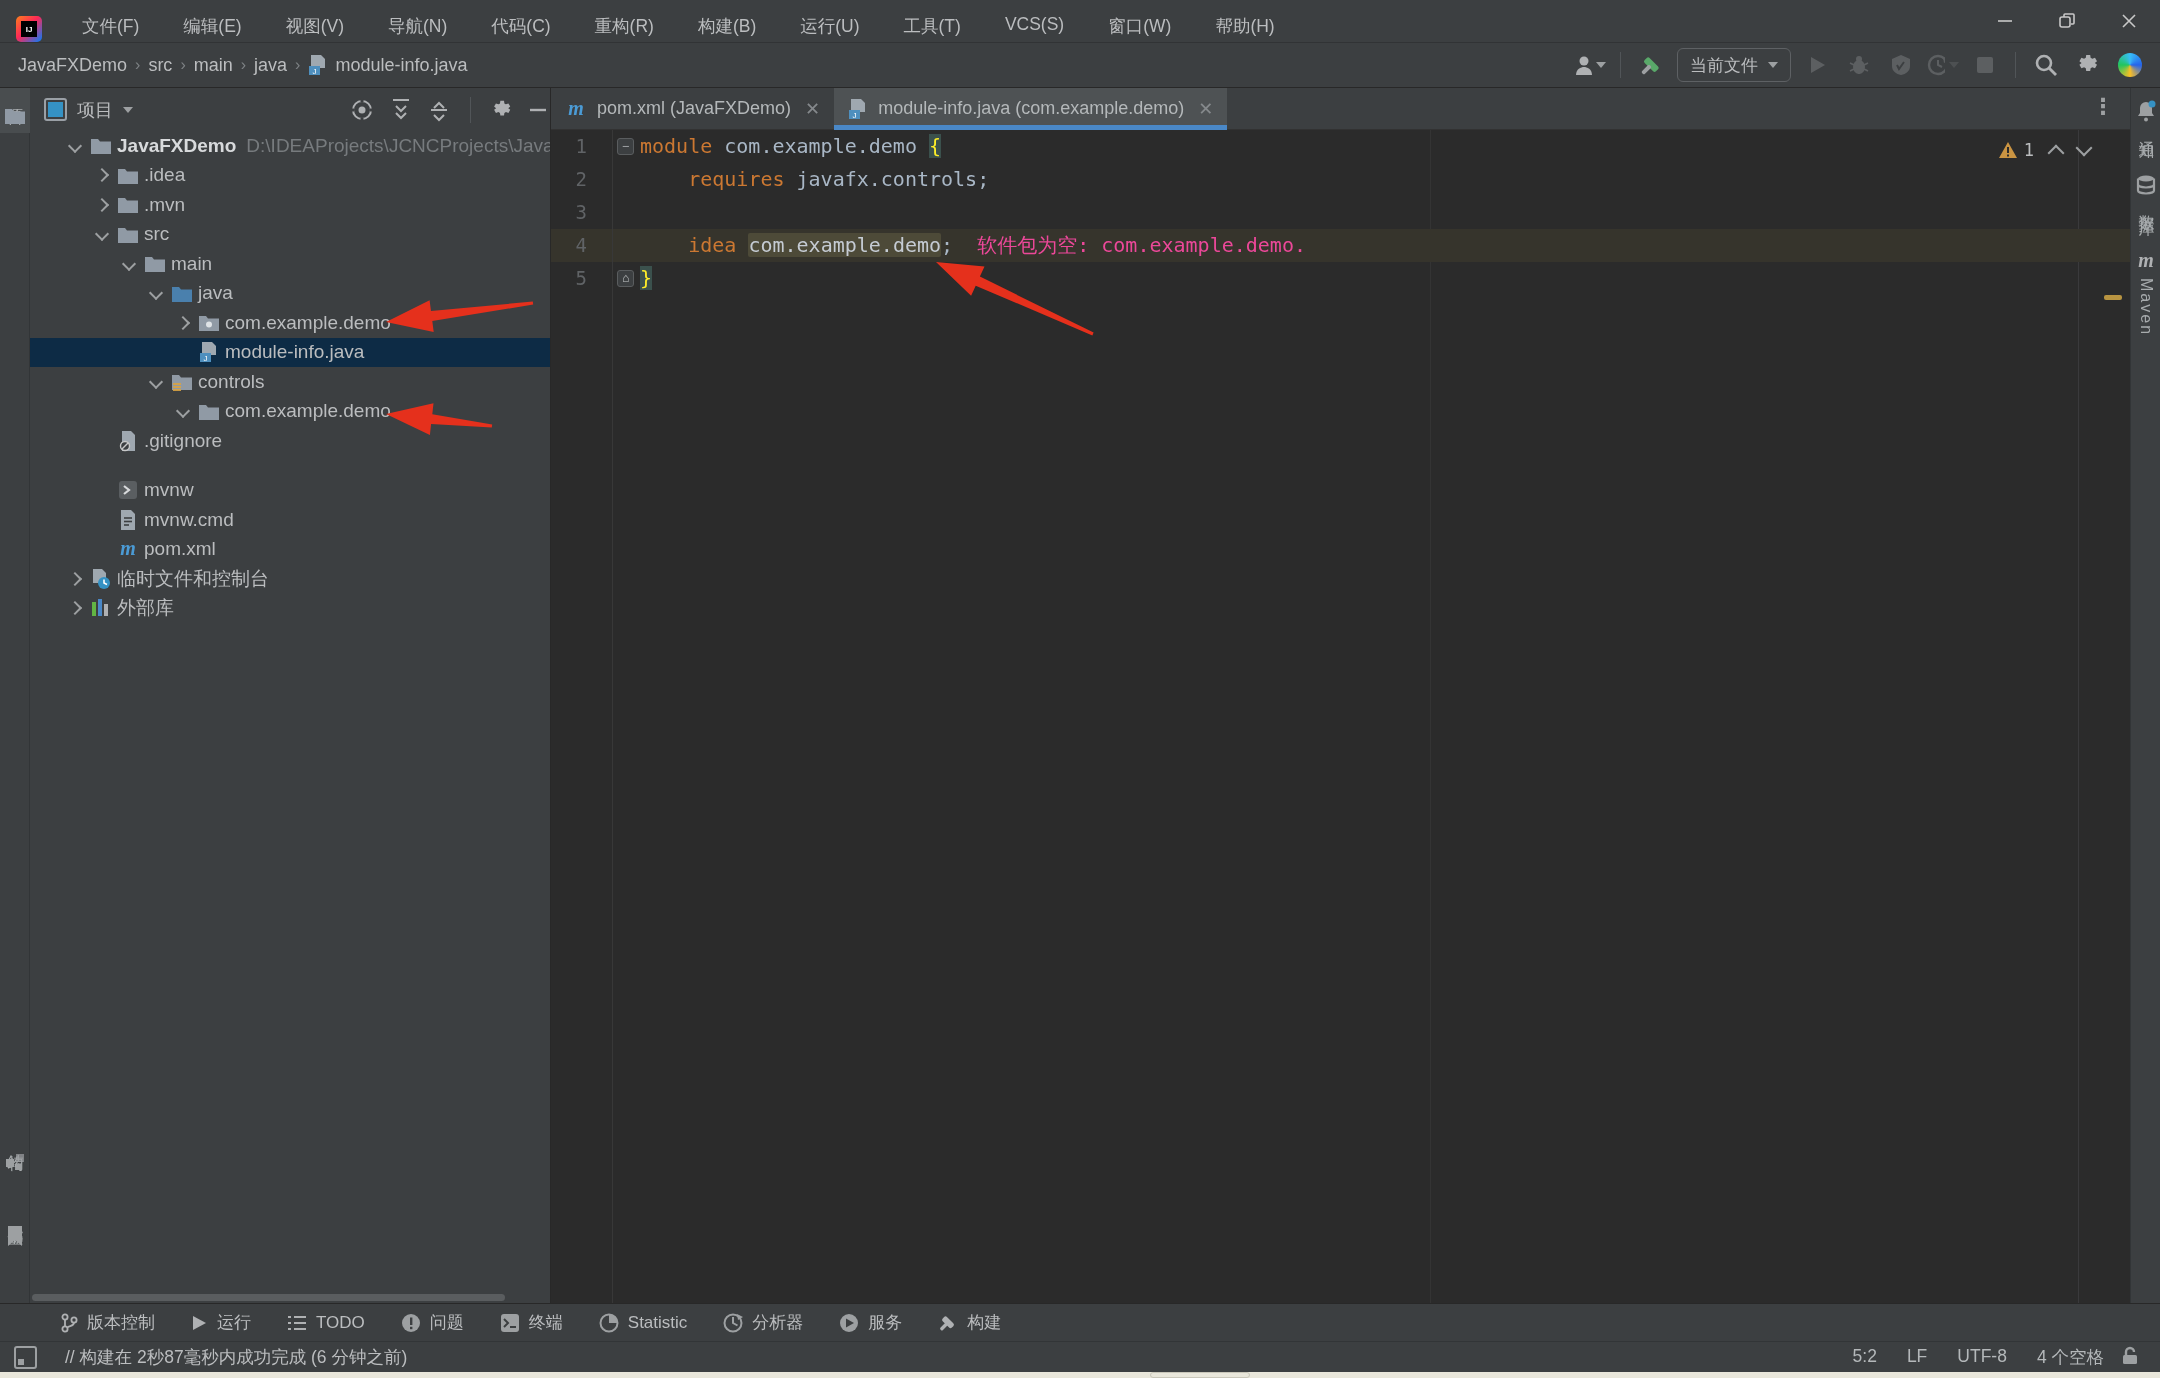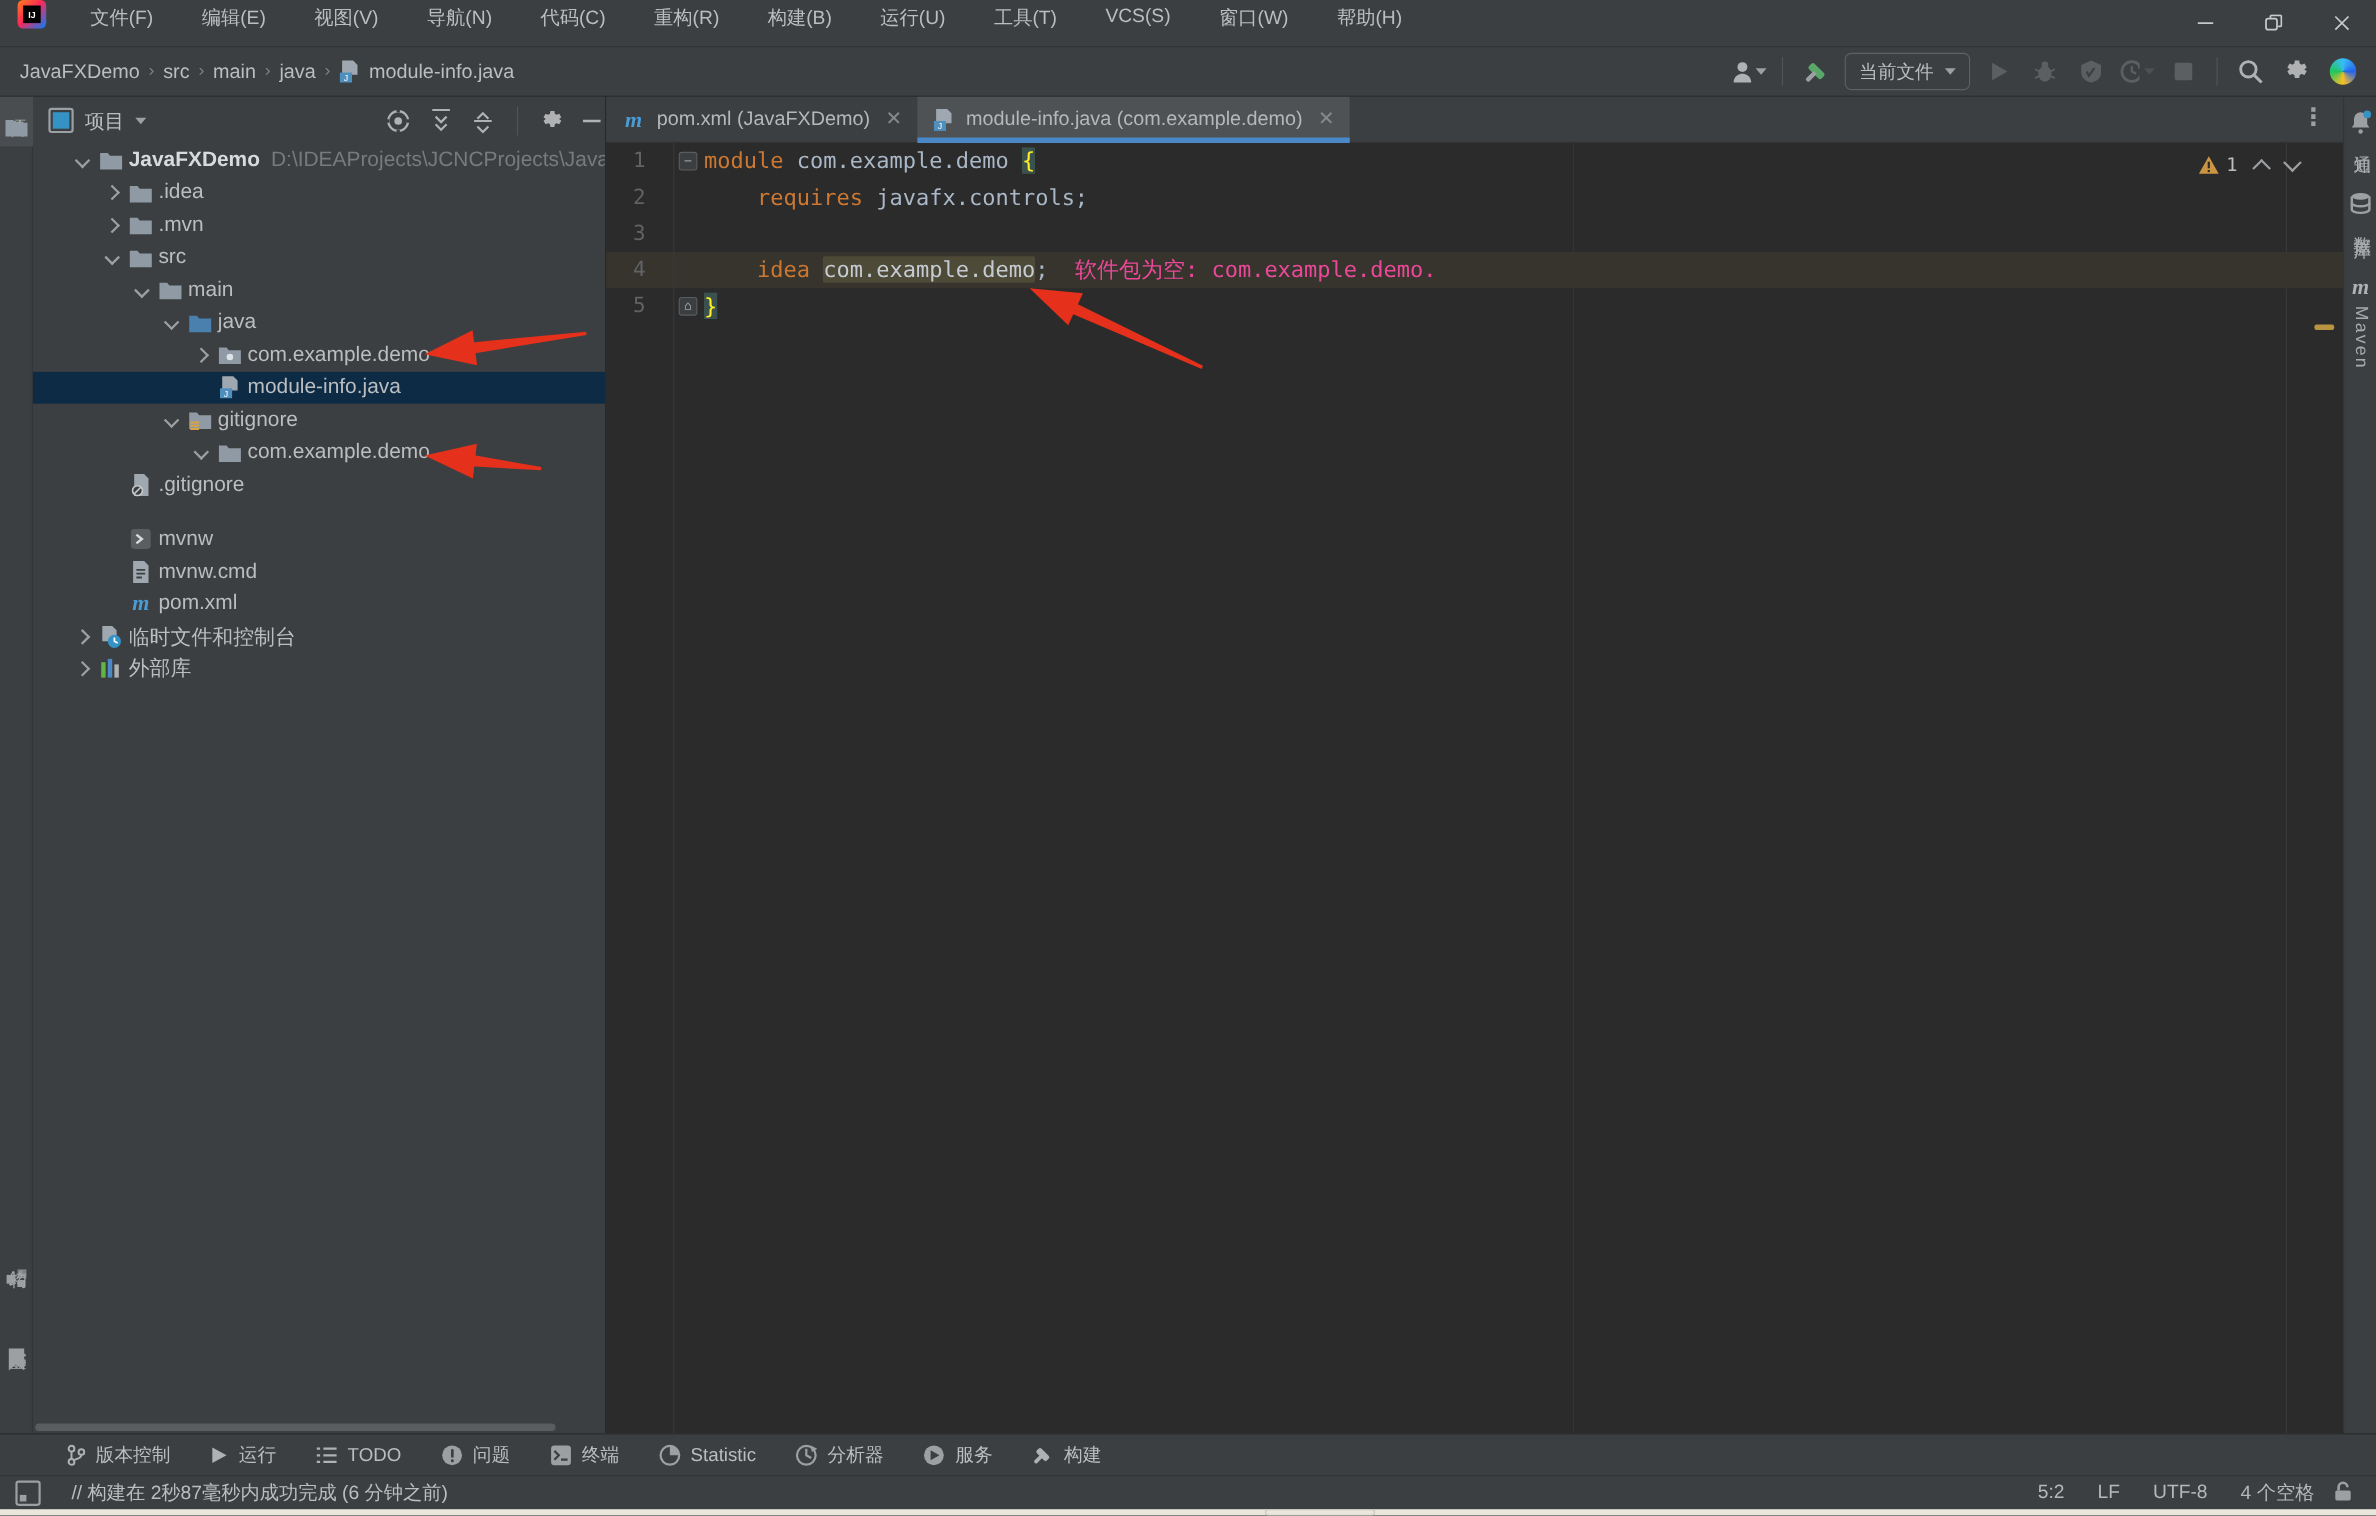--- a/index.html
+++ b/index.html
@@ -1,21 +1,21 @@
 <!DOCTYPE html>
 <html><head>
 <meta charset="utf-8">
 <style>
   html,body{margin:0;padding:0;background:#2b2b2b;}
   #app{position:relative;width:2160px;height:1378px;overflow:hidden;
        font-family:"Liberation Sans","DejaVu Sans",sans-serif;color:#bbbdbf;
        background:#3c3f41;-webkit-font-smoothing:antialiased;}
   .abs{position:absolute}
   
-  #titlebar{left:0;top:0;width:2160px;height:42px;background:#3c3f41;display:flex;align-items:flex-start;}
+  #titlebar{left:0;top:0;width:2160px;height:42px;background:#3c3f41;display:flex;align-items:flex-end;}
   #logo{width:26px;height:26px;margin-left:16px;border-radius:5px;
         background:linear-gradient(135deg,#fc801d 0%,#fe2857 45%,#007eff 100%);
         display:flex;align-items:center;justify-content:center;}
   #logo .ij{width:16px;height:16px;background:#000;color:#fff;font-size:8px;font-weight:bold;
         display:flex;align-items:center;justify-content:center;}
   #menubar{display:flex;margin-left:28px;gap:20px;}
   .menu-item{padding:4px 12px;font-size:17.5px;color:#bbbdbf;border-radius:4px;cursor:default;}
   #win-title{position:absolute;left:1010px;top:0;height:42px;display:flex;align-items:center;
         font-size:17.5px;color:#9a9a9a;}
   #winctrl{position:absolute;right:0;top:0;height:42px;display:flex;}
@@ -381,21 +381,21 @@
           <span class="ticon">
             <svg width="22" height="19" viewBox="0 0 22 19">
               <path d="M1 3 h7 l2 2.5 h11 v12.5 h-20 z" fill="#909aa5"></path>
               <g stroke="#d9a343" stroke-width="1.8">
                 <line x1="2" y1="12" x2="10" y2="12"></line>
                 <line x1="2" y1="15" x2="10" y2="15"></line>
                 <line x1="2" y1="18" x2="10" y2="18"></line>
               </g>
             </svg>
           </span>
-          <span class="tlabel">gitignore</span>
+          <span class="tlabel">controls</span>
         </div>
         <div class="tree-row" style="padding-left: 141px;">
           <span class="chev down">
             <i></i>
           </span>
           <span class="ticon">
             <svg width="22" height="19" viewBox="0 0 22 19">
               <path d="M1 3 h7 l2 2.5 h11 v12.5 h-20 z" fill="#909aa5"></path>
             </svg>
           </span>

